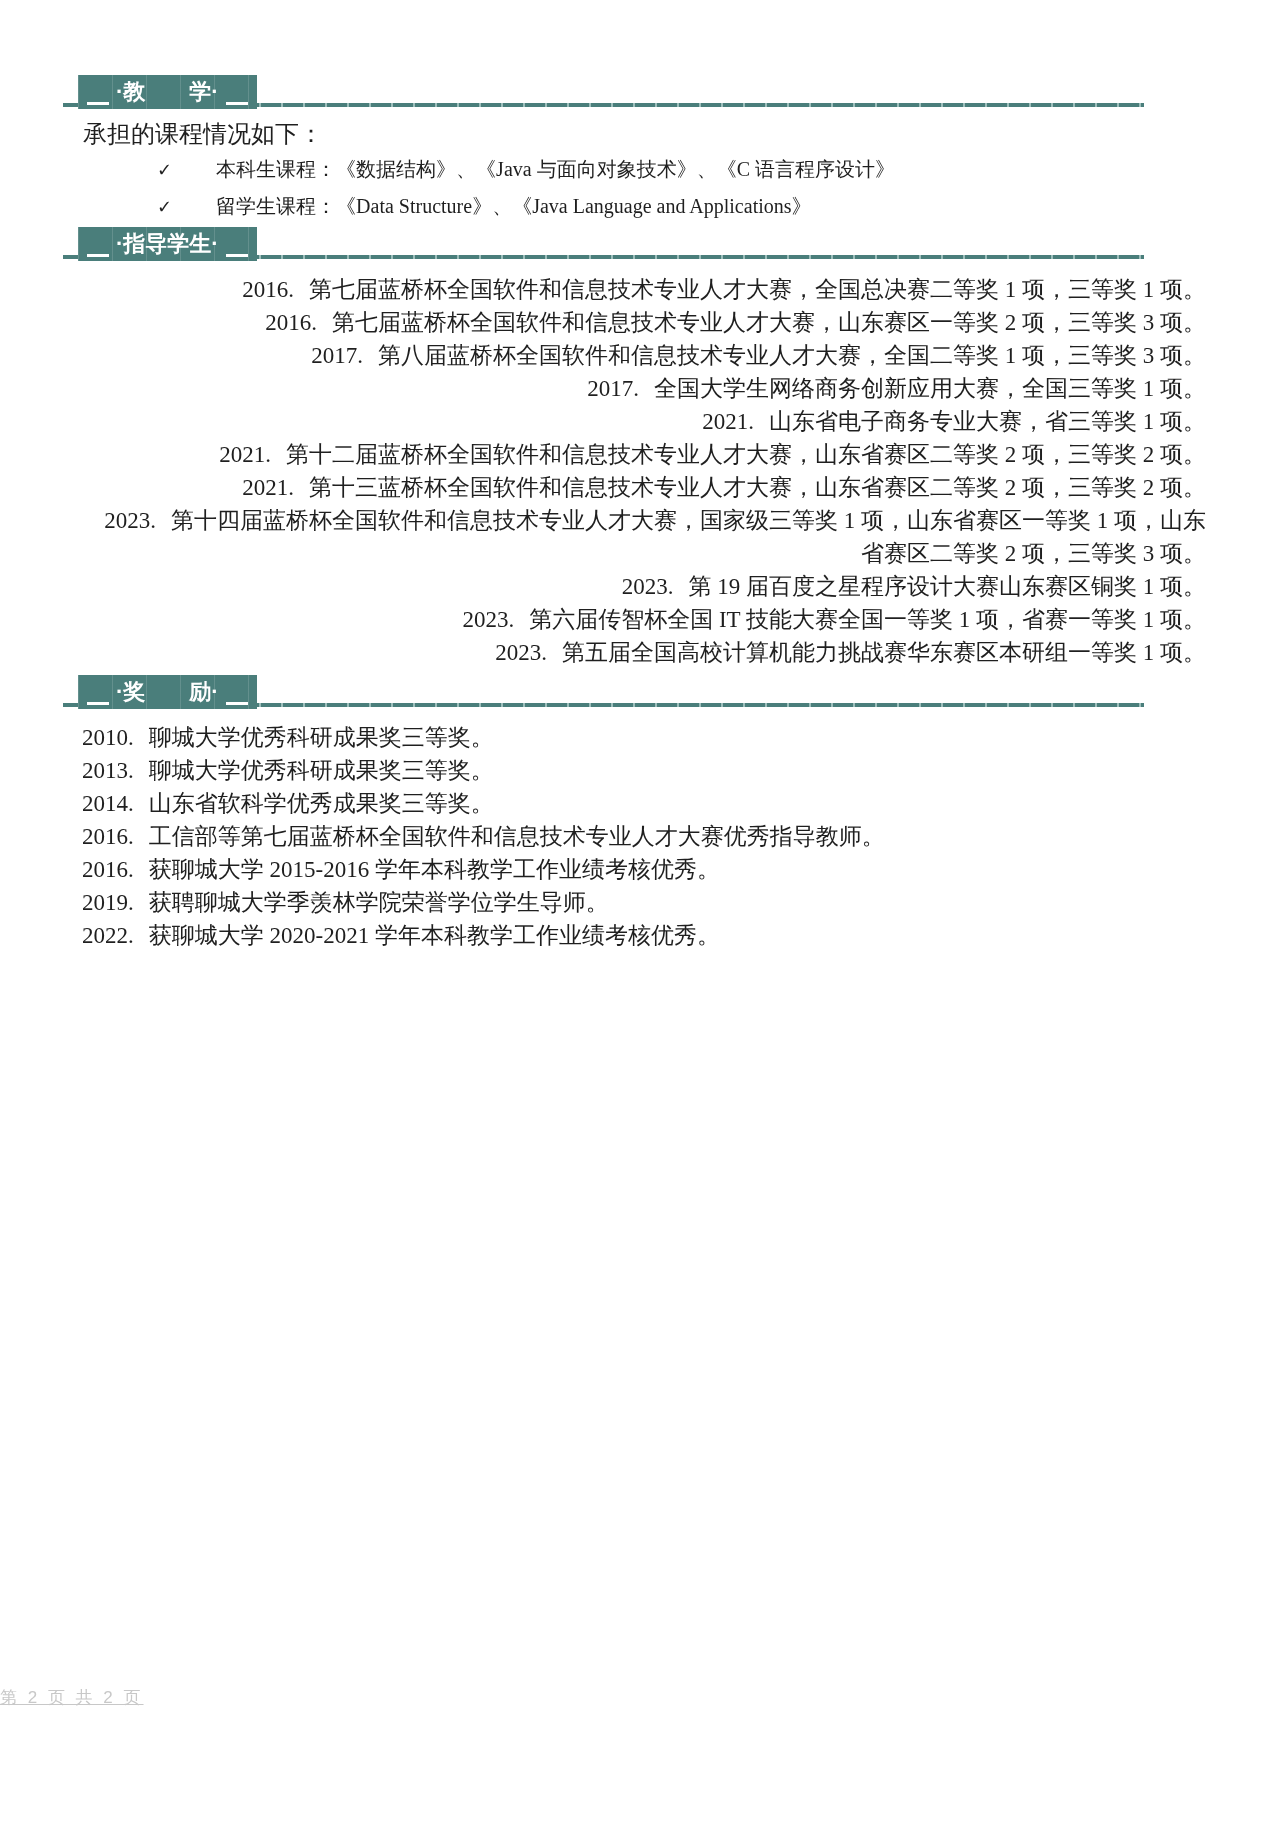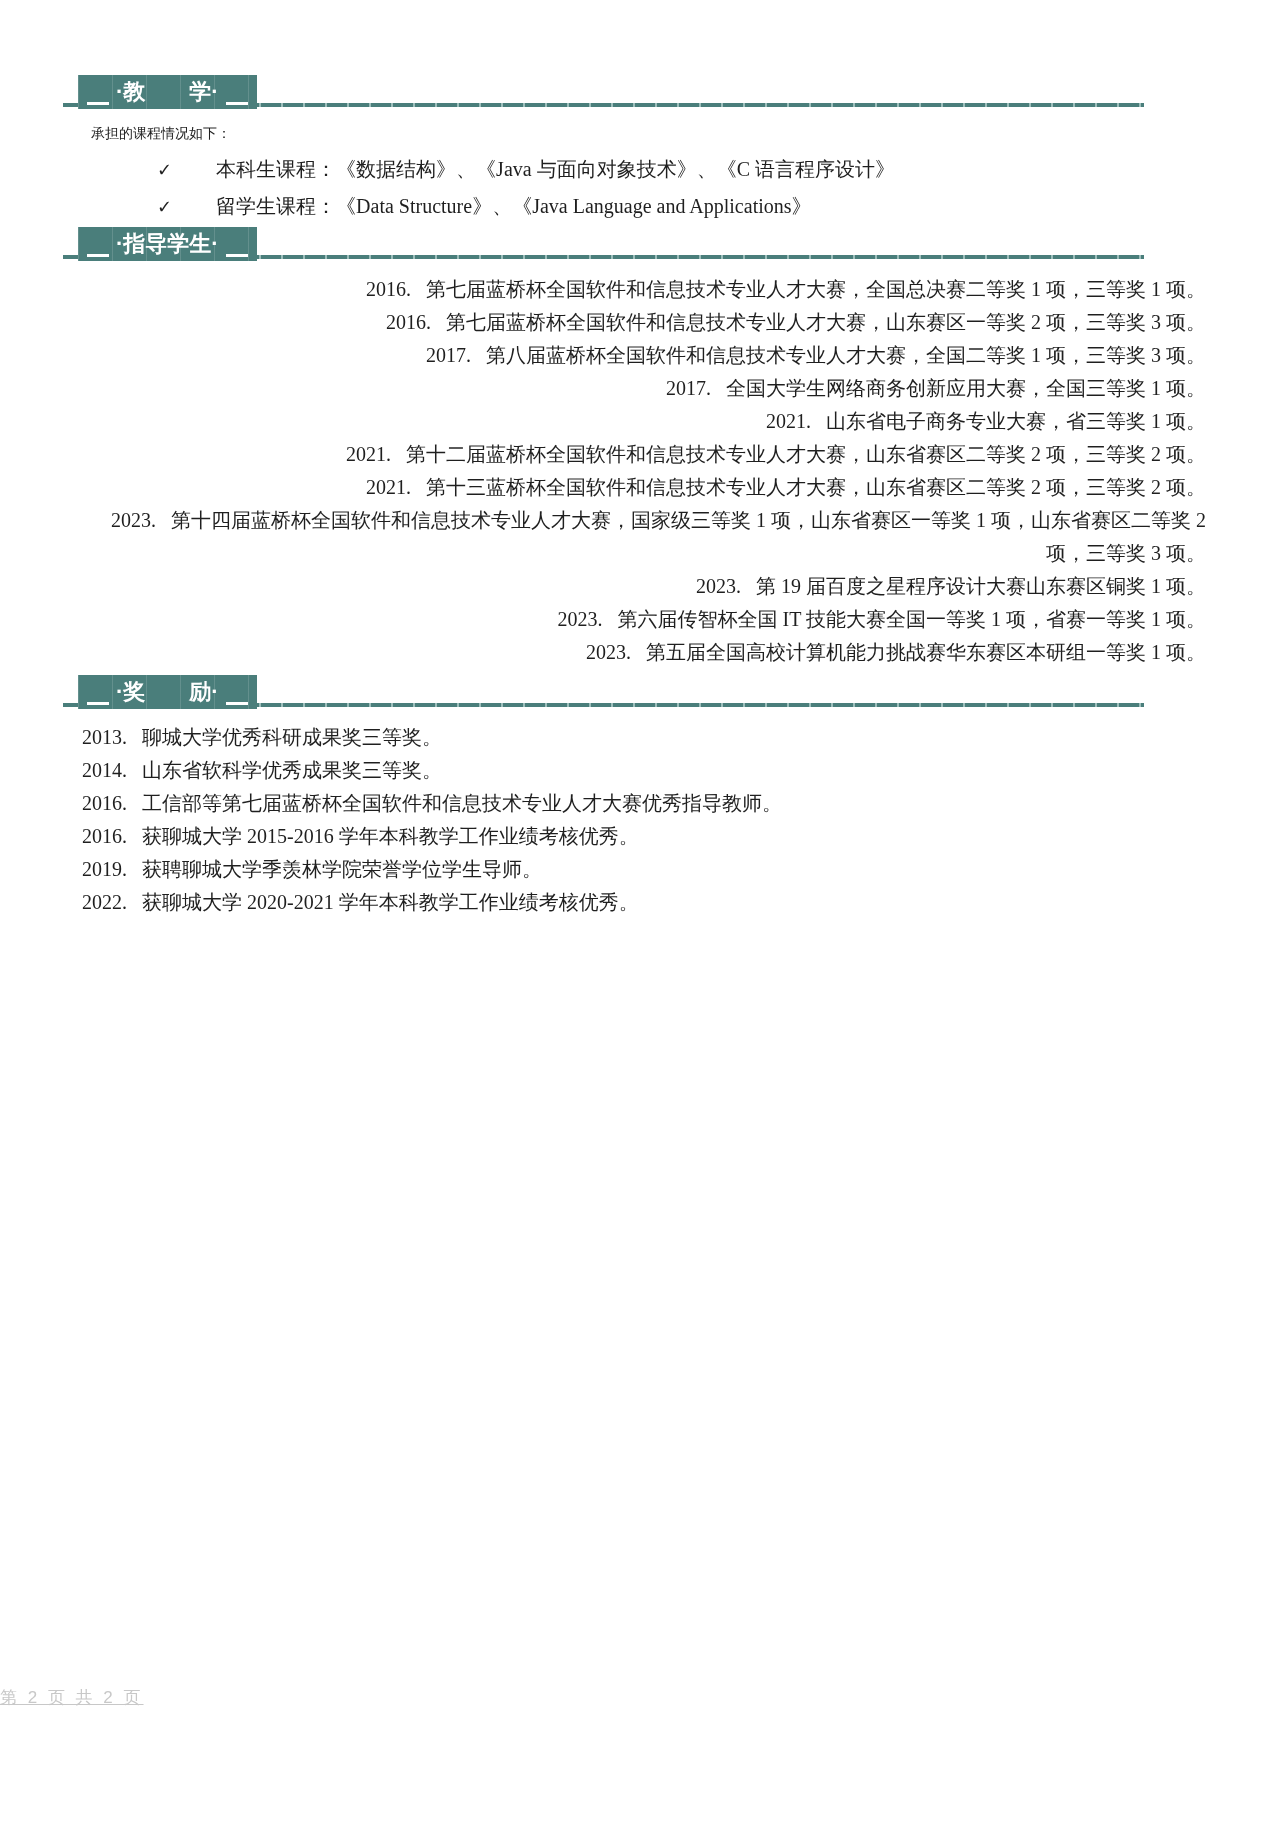--- a/index.html
+++ b/index.html
@@ -16,30 +16,30 @@
           background:repeating-linear-gradient(90deg, var(--accent) 0 20px, var(--rule-light) 20px 22px); }
   .hbox { position:absolute; left:15px; top:0; height:34px; z-index:1;
           display:inline-flex; align-items:center; gap:7px; padding:0 9px;
           background:var(--accent);
           background-image:repeating-linear-gradient(90deg, rgba(255,255,255,0.14) 0 1px, transparent 1px 34px);
           color:#fff; font-family:"Liberation Sans","DejaVu Sans",sans-serif;
           font-weight:700; font-size:22px; white-space:pre; }
   .tick { width:22px; height:3px; background:#fff; align-self:flex-end; margin-bottom:4px; flex:none; }
 
   
-  .intro { margin:8px 0 0 28px; font-size:14px; line-height:34px; }
+  .intro { margin:8px 0 0 20px; font-size:24px; line-height:34px; }
   .courses { margin-left:94px; }
   .course { display:flex; align-items:baseline; gap:44px; font-size:20px; line-height:36px; }
   .check { font-family:"DejaVu Sans",sans-serif; font-size:18px; font-weight:700; }
 
   
   .list { padding-left:19px; }
   .g-list { margin-top:12px; }
   .a-list { margin-top:12px; }
-  .item { font-size:20px; line-height:33px; }
+  .item { font-size:23px; line-height:33px; }
   .year { margin-right:15px; }
 
   .sec2 { margin-top:2px;text-align:right; }
   .sec3 { margin-top:6px; }
 
   
   .footer { position:absolute; left:0; right:0; top:1686px; text-align:left;
             font-family:"Liberation Sans","DejaVu Sans",sans-serif;
             font-size:17px; letter-spacing:3px;text-decoration:underline; }
 </style>
@@ -135,20 +135,23 @@
       <div class="sec-header">
         <div class="rule"></div>
         <div class="hbox">
           <span class="tick"></span>
           <span class="htitle">·奖　　励·</span>
           <span class="tick"></span>
         </div>
       </div>
       <div class="list a-list">
 
+          <p class="item">
+            <span class="year">2010.</span><span>聊城大学优秀科研成果奖三等奖。</span>
+          </p>
 
 
           <p class="item">
             <span class="year">2013.</span><span>聊城大学优秀科研成果奖三等奖。</span>
           </p>
 
           <p class="item">
             <span class="year">2014.</span><span>山东省软科学优秀成果奖三等奖。</span>
           </p>
 

